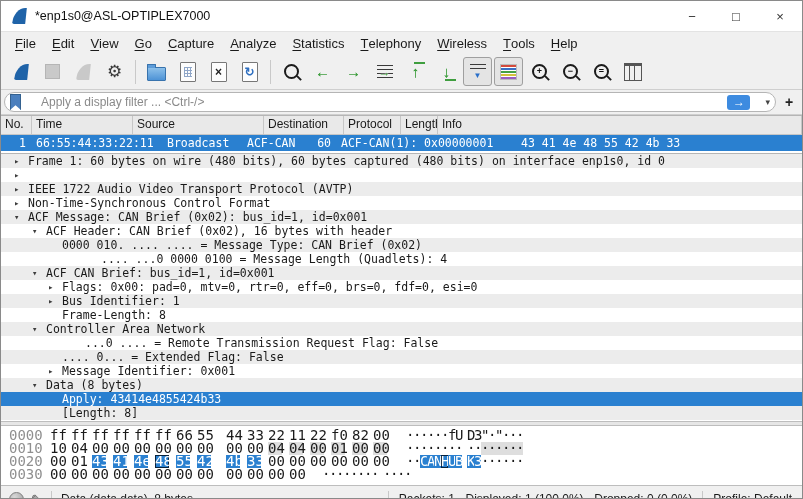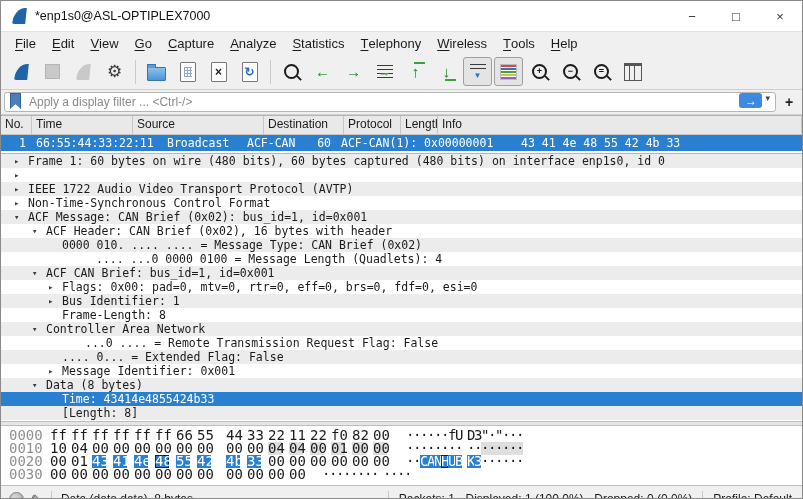--- a/index.html
+++ b/index.html
@@ -47,21 +47,21 @@
   .tb-go-to-packet{width:16px;height:13px;background:repeating-linear-gradient(to bottom,#3a3a3a 0 1.5px,transparent 1.5px 4px);font-size:12px;text-shadow:0 0 2px #fff,0 0 2px #fff;}
   .tb-auto-scroll{flex-direction:column;width:16px;}
   .tb-auto-scroll::before{content:"";width:16px;height:7px;background:repeating-linear-gradient(to bottom,#3a3a3a 0 1.5px,transparent 1.5px 4px);margin-bottom:1px;}
   .tb-auto-scroll{font-size:8px;color:#2a6fc9;}
   .tb-colorize{width:15px;height:14px;border:1px solid #bbb;
     background:linear-gradient(to bottom,#d34a3c 0 2px,#fff 2px 3px,#3a6fc4 3px 5px,#fff 5px 6px,#44a044 6px 8px,#fff 8px 9px,#d3c23c 9px 11px,#fff 11px 12px,#9a5fc0 12px 14px);}
   .tb-resize-columns{width:16px;height:14px;border:1px solid #555;border-top:3px solid #555;
     background:linear-gradient(to right,transparent 0 4px,#555 4px 5px,transparent 5px 9px,#555 9px 10px,transparent 10px);}
   
   .fbar{height:24px;background:#f0f0f0;border-bottom:1px solid #cfcfcf;display:flex;align-items:center;padding:0 4px 0 3px;flex:none;}
-  .finput{flex:1;height:18px;background:#fff;border:1px solid #b5b5b5;border-radius:3px;display:flex;}
+  .finput{flex:1;height:18px;background:#fff;border:1px solid #b5b5b5;border-radius:10px;display:flex;align-items:center;gap:12px;}
   .fbookmark{width:9px;height:14px;background:#4a7fbe;border:1px solid #34618f;margin:0 6px 0 5px;
     clip-path:polygon(0 0,100% 0,100% 100%,50% 70%,0 100%);}
   .ffield{flex:1;border:none;outline:none;font-size:12px;color:#333;background:transparent;
     font-family:"Liberation Sans",sans-serif;}
   .ffield::placeholder{color:#8a8a8a;opacity:1;}
   .fapply{width:23px;height:15px;background:#3d8be0;border-radius:3px;color:#fff;display:flex;align-items:center;justify-content:center;font-size:12px;font-weight:bold;margin-right:3px;}
   .fcaret{font-size:9px;color:#444;margin-right:5px;}
   .fplus{width:18px;display:flex;align-items:center;justify-content:center;font-size:14px;font-weight:bold;color:#222;margin-left:4px;}
   
   .pktlist{flex:none;background:#fff;border-top:1px solid #b5b5b5;}
@@ -234,31 +234,31 @@
   </div>
 
   <div class="tree">
       <div class="trow even" style="padding-left: 27px;"><span class="tarrow" style="left: 13px;">▸</span><span>Frame 1: 60 bytes on wire (480 bits), 60 bytes captured (480 bits) on interface enp1s0, id 0</span></div>
       <div class="trow odd" style="padding-left: 27px;"><span class="tarrow" style="left: 13px;">▸</span></div>
       <div class="trow even" style="padding-left: 27px;"><span class="tarrow" style="left: 13px;">▸</span><span>IEEE 1722 Audio Video Transport Protocol (AVTP)</span></div>
       <div class="trow odd" style="padding-left: 27px;"><span class="tarrow" style="left: 13px;">▸</span><span>Non-Time-Synchronous Control Format</span></div>
       <div class="trow even" style="padding-left: 27px;"><span class="tarrow" style="left: 13px;">▾</span><span>ACF Message: CAN Brief (0x02): bus_id=1, id=0x001</span></div>
       <div class="trow odd" style="padding-left: 45px;"><span class="tarrow" style="left: 31px;">▾</span><span>ACF Header: CAN Brief (0x02), 16 bytes with header</span></div>
       <div class="trow even" style="padding-left: 61px;"><span>0000 010. .... .... = Message Type: CAN Brief (0x02)</span></div>
-      <div class="trow odd" style="padding-left: 95px;"><span>.... ...0 0000 0100 = Message Length (Quadlets): 4</span></div>
+      <div class="trow odd" style="padding-left: 72px; margin-left: 28px;"><span>.... ...0 0000 0100 = Message Length (Quadlets): 4</span></div>
       <div class="trow even" style="padding-left: 45px;"><span class="tarrow" style="left: 31px;">▾</span><span>ACF CAN Brief: bus_id=1, id=0x001</span></div>
       <div class="trow odd" style="padding-left: 61px;"><span class="tarrow" style="left: 47px;">▸</span><span>Flags: 0x00: pad=0, mtv=0, rtr=0, eff=0, brs=0, fdf=0, esi=0</span></div>
       <div class="trow even" style="padding-left: 61px;"><span class="tarrow" style="left: 47px;">▸</span><span>Bus Identifier: 1</span></div>
       <div class="trow odd" style="padding-left: 61px;"><span>Frame-Length: 8</span></div>
       <div class="trow even" style="padding-left: 45px;"><span class="tarrow" style="left: 31px;">▾</span><span>Controller Area Network</span></div>
       <div class="trow odd" style="padding-left: 84px;"><span>...0 .... = Remote Transmission Request Flag: False</span></div>
       <div class="trow even" style="padding-left: 61px;"><span>.... 0... = Extended Flag: False</span></div>
       <div class="trow odd" style="padding-left: 61px;"><span class="tarrow" style="left: 47px;">▸</span><span>Message Identifier: 0x001</span></div>
       <div class="trow even" style="padding-left: 45px;"><span class="tarrow" style="left: 31px;">▾</span><span>Data (8 bytes)</span></div>
-      <div class="trow sel" style="padding-left: 61px;"><span>Time: 43414e4855424b33</span></div>
+      <div class="trow sel" style="padding-left: 61px;"><span>Apply: 43414e4855424b33</span></div>
       <div class="trow even" style="padding-left: 61px;"><span>[Length: 8]</span></div>
     </div>
 
   <div class="split"></div>
 
   <div class="hex">
       <div class="hrow">
         <span class="hoff">0000</span>
         <span class="hbytes">
           <span class="hb">ff</span>

